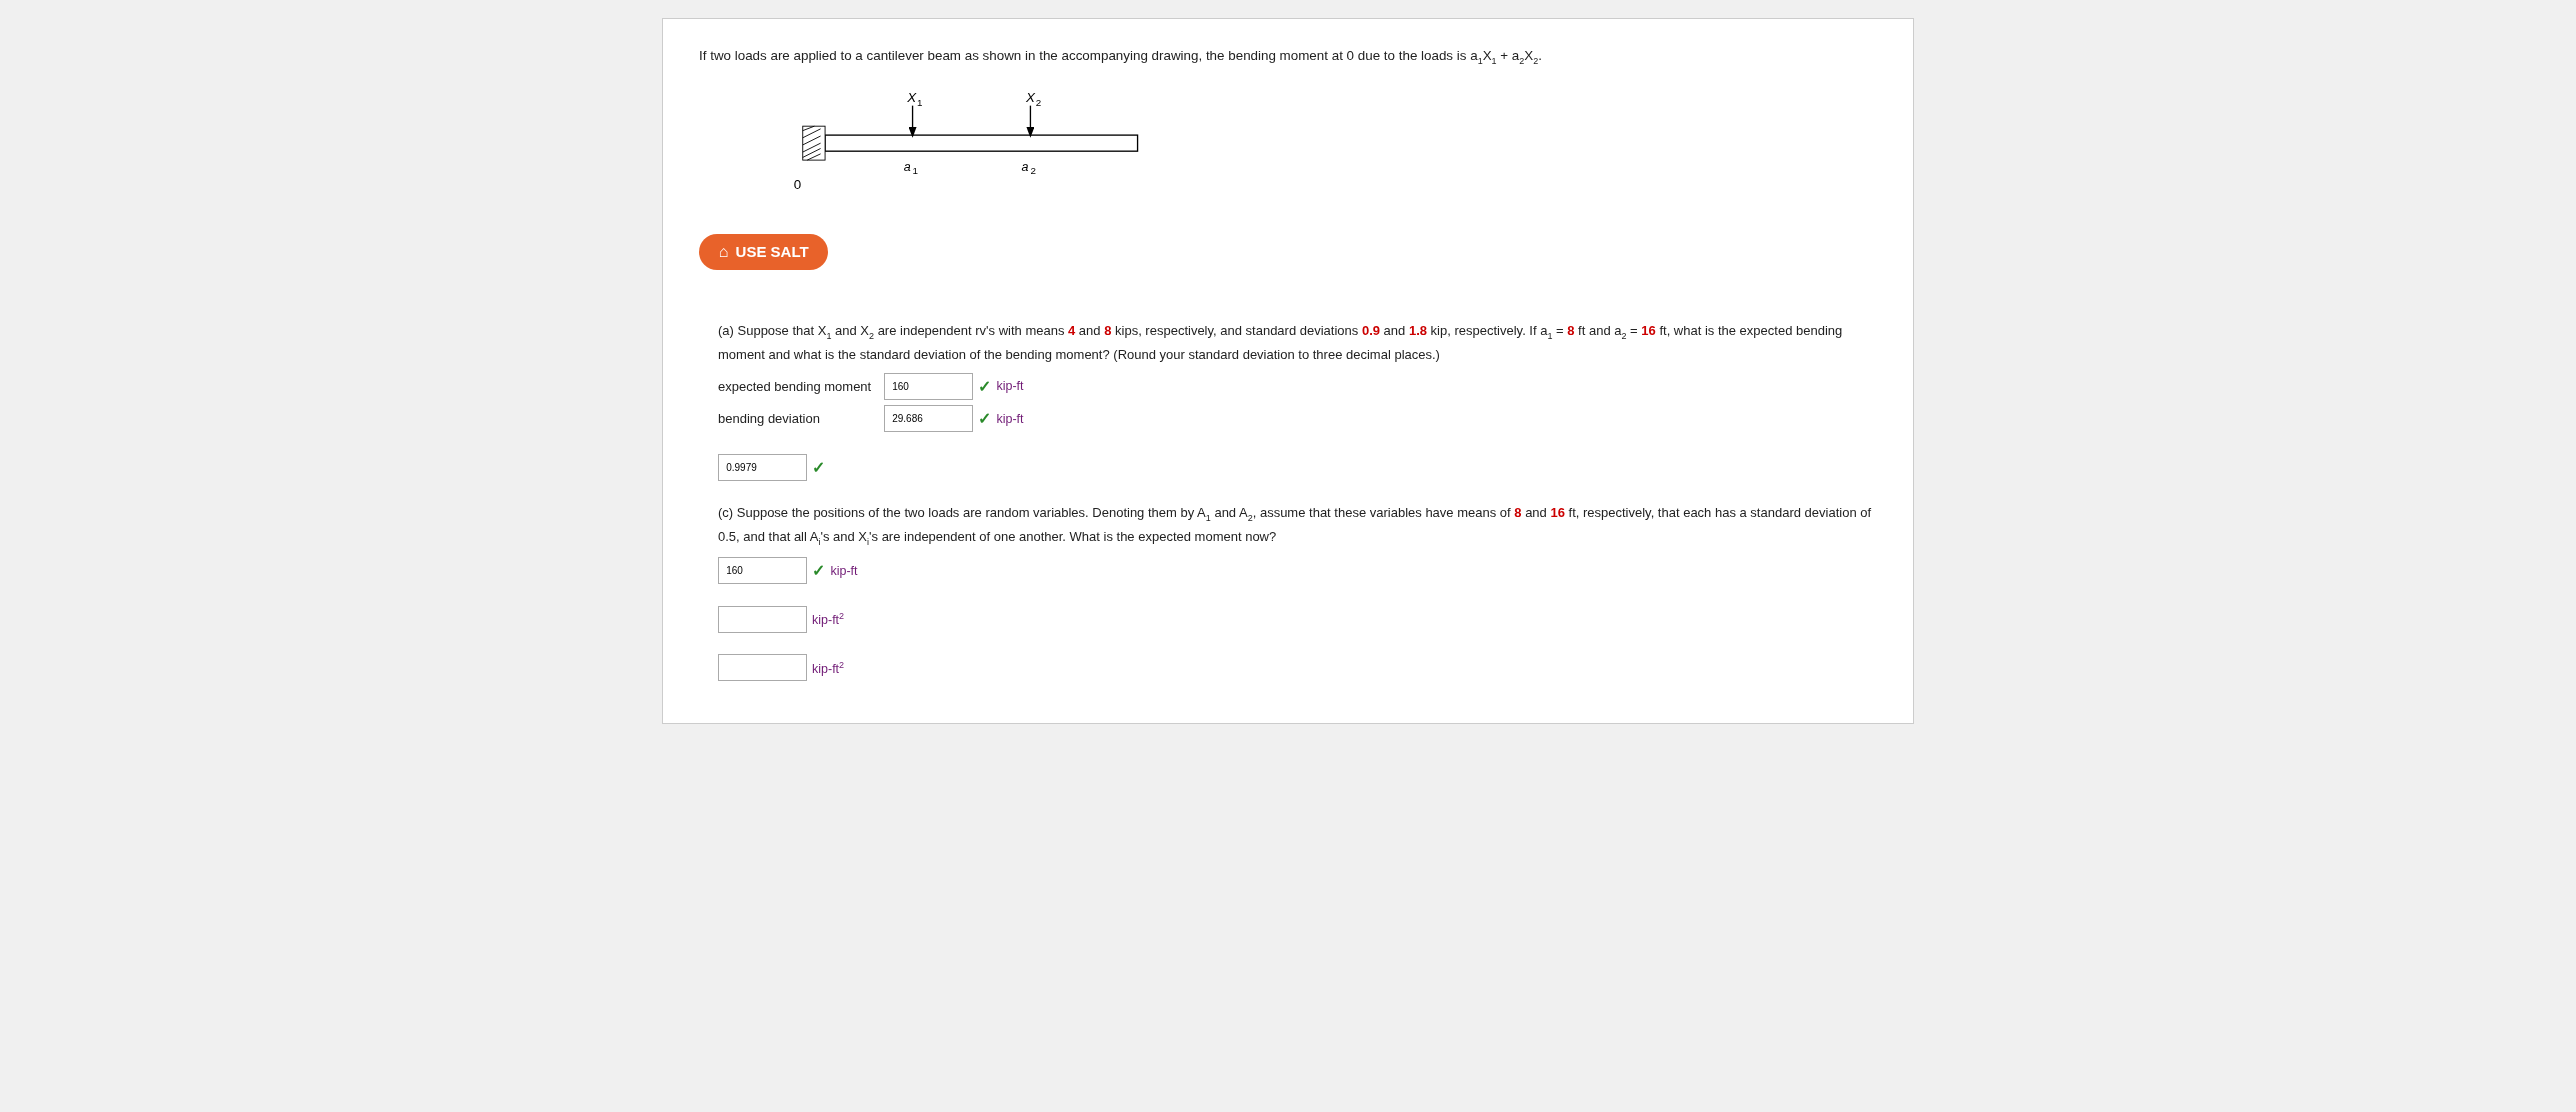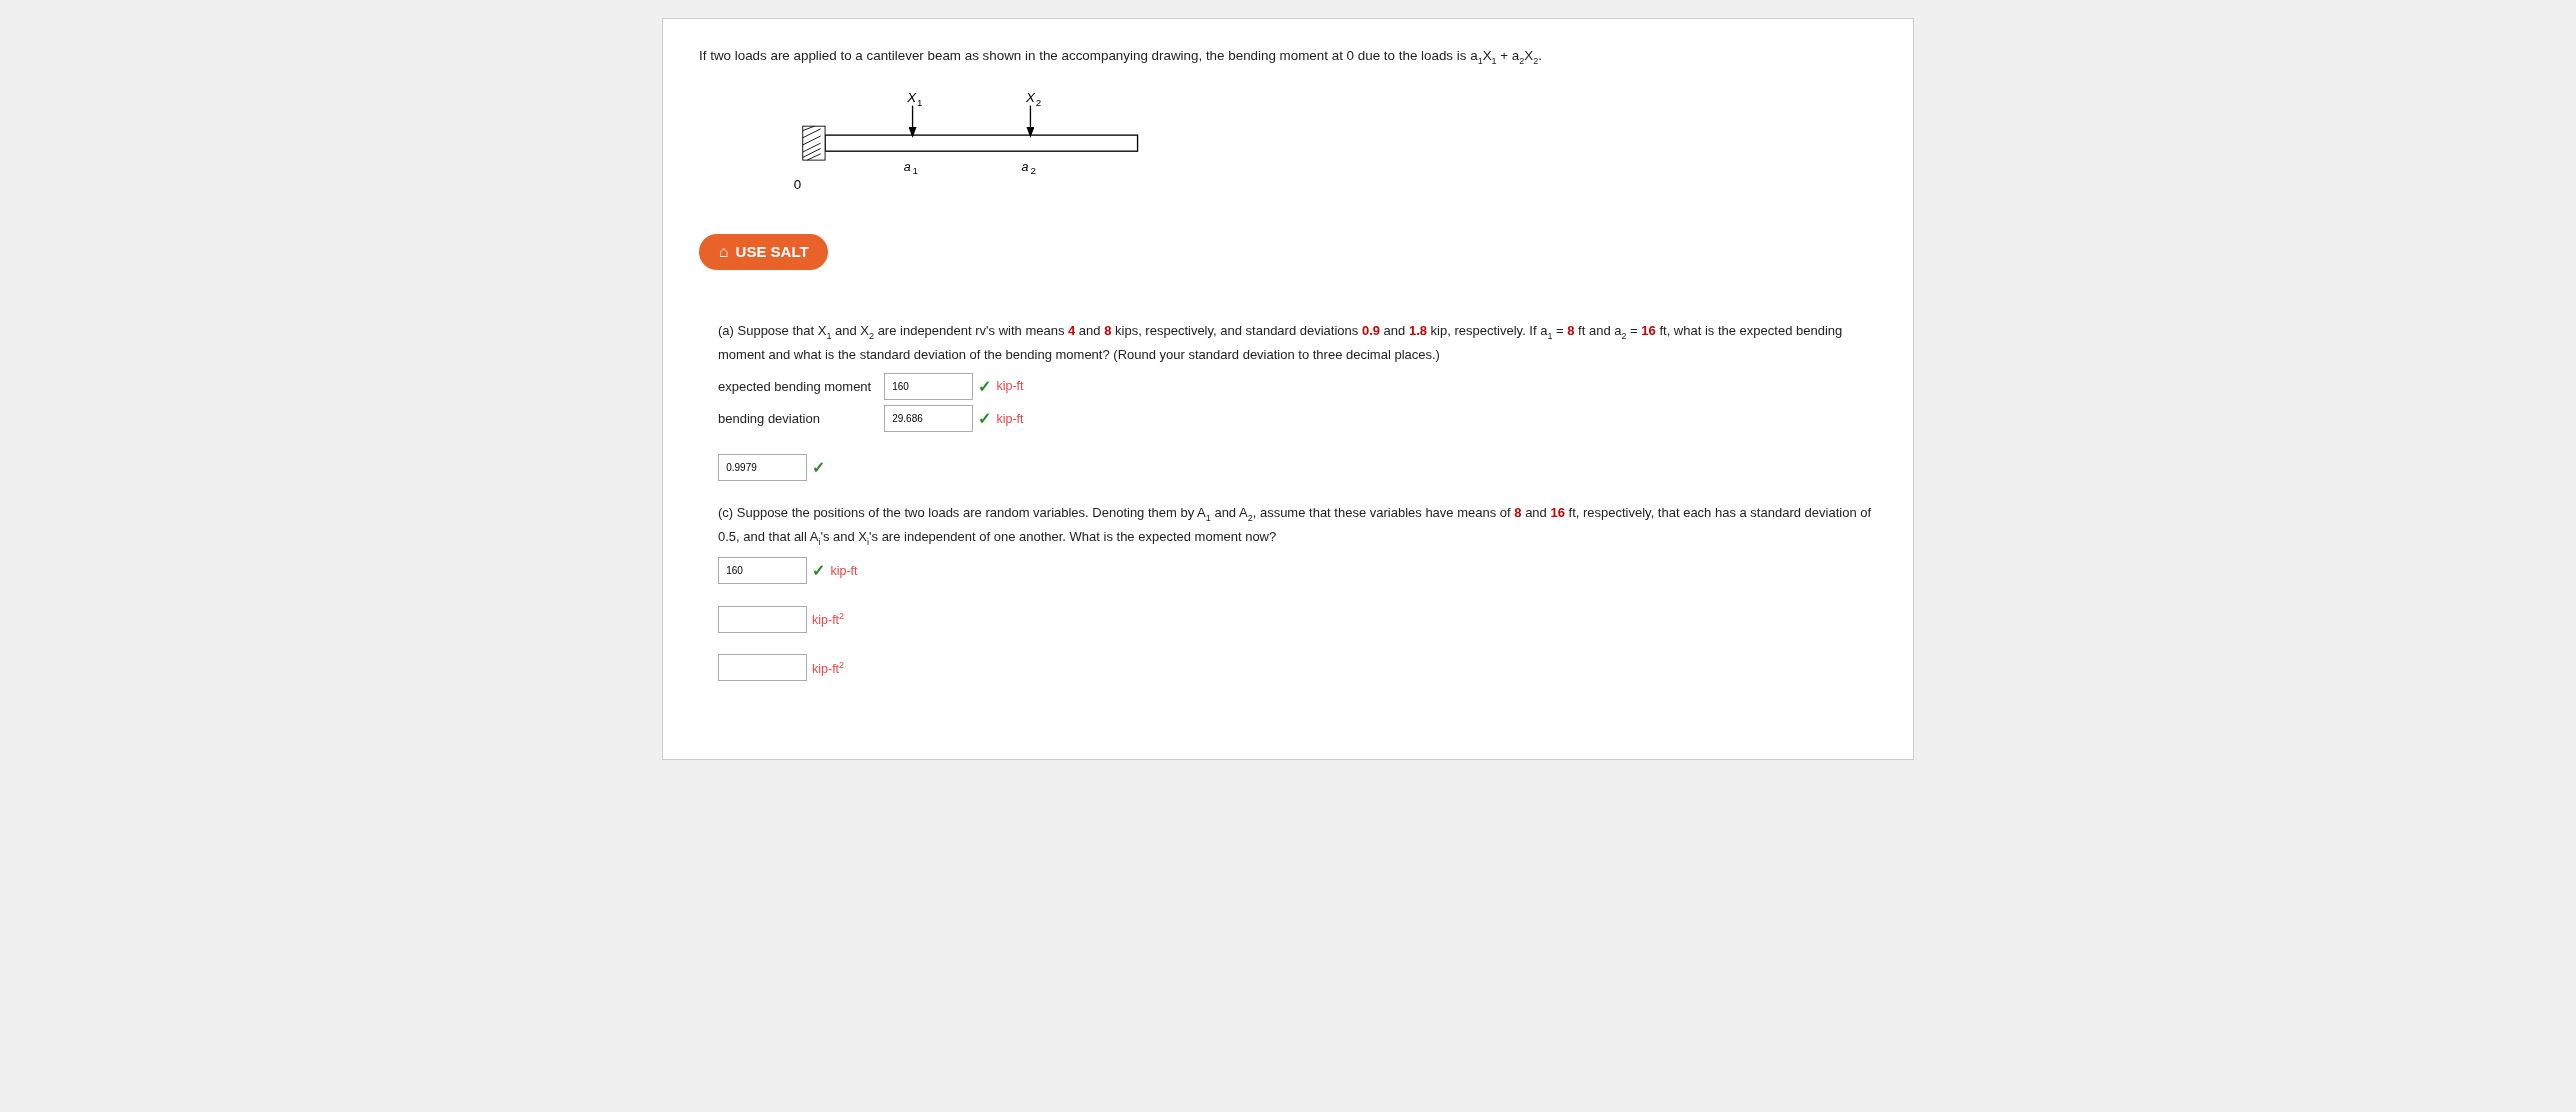--- a/index.html
+++ b/index.html
@@ -7,21 +7,21 @@
       font-family: Arial, sans-serif;
       background: #f0f0f0;
       display: flex;
       justify-content: center;
       padding: 18px;
     }
     .page {
       background: white;
       max-width: 1252px;
       width: 100%;
-      padding: 27px 36px 56px 36px;
+      padding: 27px 36px 20px 36px;
       border: 0.9px solid #ccc;
     }
     .intro-text {
       font-size: 13.4px;
       color: #222;
       margin-bottom: 18px;
       line-height: 1.5;
     }
     
     .diagram {
@@ -77,21 +77,21 @@
       color: #222;
     }
     .answer-input {
       border: 0.9px solid #aaa;
       padding: 3.6px 7.2px;
       font-size: 10px;
       width: 89px;
       height: 27px;
     }
     .unit-label {
-      color: #ef4444;
+      color: #701a75;
       font-size: 12.5px;
       text-align: right;
     }
     .check-green {
       color: #2a8a2a;
       font-size: 16px;
       font-weight: bold;
     }
     
     sup { font-size: 9px; }

